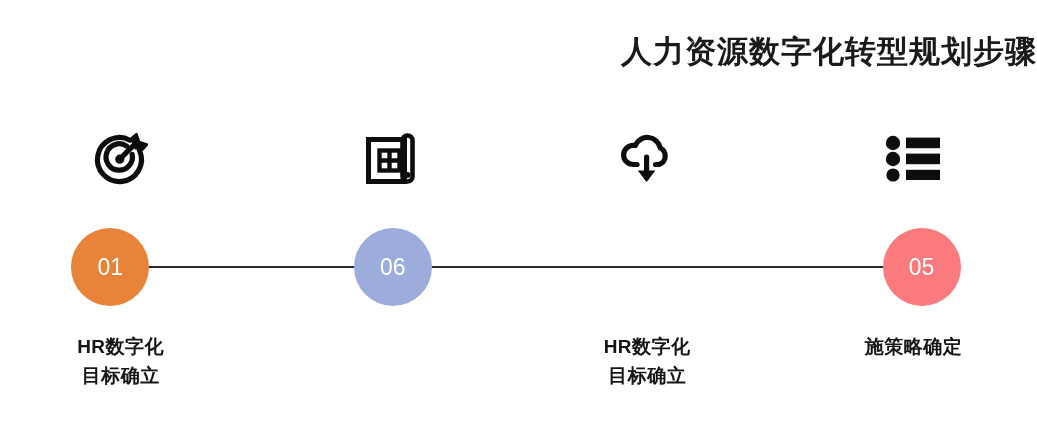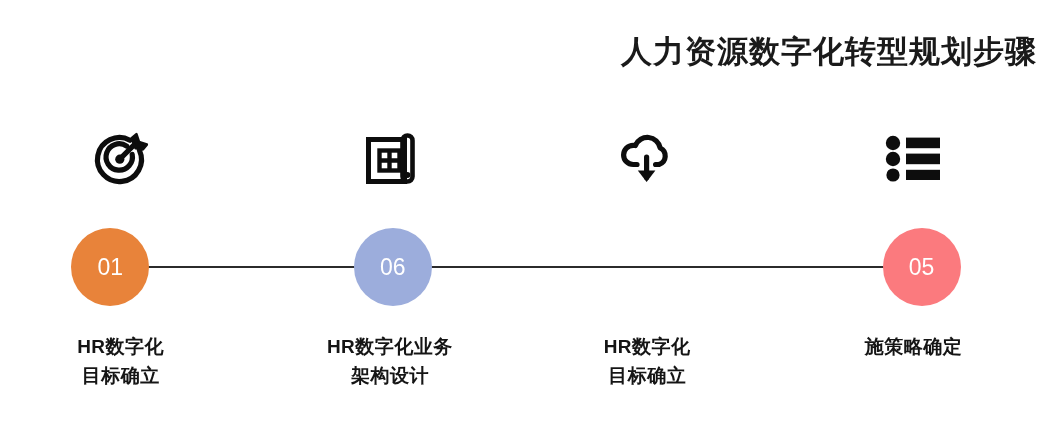--- a/index.html
+++ b/index.html
@@ -159,24 +159,20 @@
           <rect x="6.5" y="9.5" width="36" height="42" stroke="currentColor" stroke-width="5" fill="none"></rect>
           <rect x="17.5" y="20.5" width="20" height="20" stroke="currentColor" stroke-width="4.4" fill="none"></rect>
           <path d="M27.5 20.5v20M17.5 30.5h20" stroke="currentColor" stroke-width="4.4"></path>
           <rect x="40.5" y="5.5" width="10" height="46" rx="5" stroke="currentColor" stroke-width="4.6" fill="none"></rect>
           <circle cx="45.5" cy="45" r="2.9" fill="currentColor"></circle>
         </svg>
       </div>
       <div class="step-circle" style="background:#9CADDC">
         <span>06</span>
       </div>
-      <div class="step-label">
-        <span>HR数字化业务</span>
-        <span class="line2">架构设计</span>
-      </div>
     </div>
 
     <div class="step step-4">
       <div class="step-icon">
         <svg width="60" height="58" viewBox="0 0 60 58" fill="none" xmlns="http://www.w3.org/2000/svg">
           <path d="M20 34.5h-3.8a9.6 9.6 0 0 1 0-19.2 10 10 0 0 1 2.2.24A13 13 0 0 1 43.2 18a8.9 8.9 0 0 1-1.2 16.5h-3.4" stroke="currentColor" stroke-width="5.2" stroke-linecap="round" stroke-linejoin="round" fill="none"></path>
           <path d="M29.6 27v20.5" stroke="currentColor" stroke-width="5.2" stroke-linecap="round"></path>
           <path d="M20.8 40.5 29.6 52l8.8-11.5z" fill="currentColor"></path>
         </svg>
       </div>

